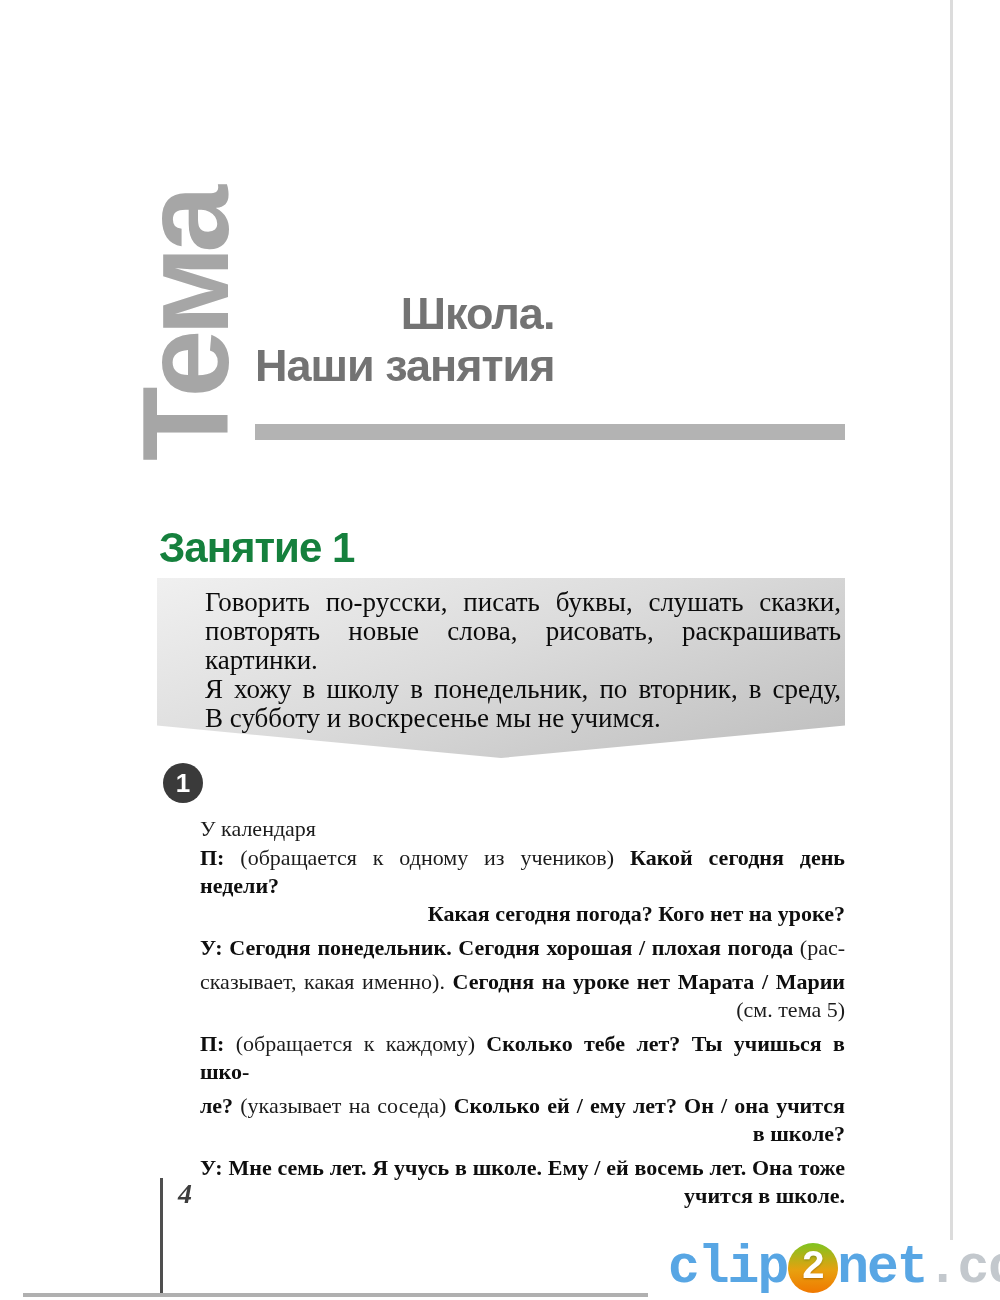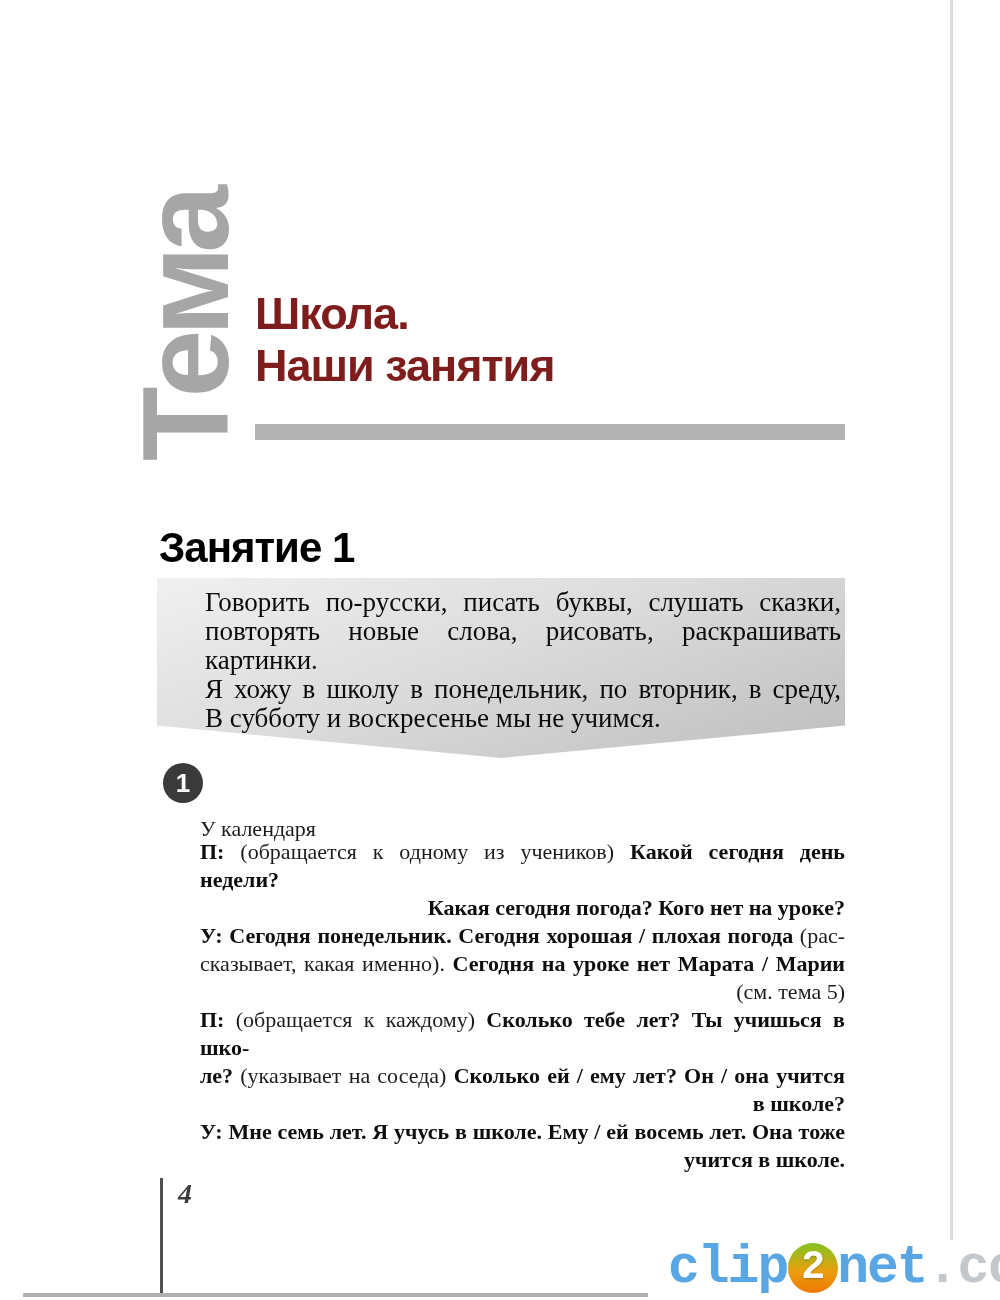--- a/index.html
+++ b/index.html
@@ -13,48 +13,48 @@
   .theme-label{position:absolute;left:134px;top:165px;width:104px;height:296px;}
   .theme-label .rot{position:absolute;left:0;top:0;transform-origin:0 0;
         transform:rotate(-90deg) translateX(-296px);
         width:296px;height:104px;line-height:104px;
         font-family:"Liberation Sans", sans-serif;font-weight:bold;
         font-size:122px;letter-spacing:-5px;color:#a6a6a6;white-space:nowrap;}
 
   
   .chapter-title{position:absolute;left:255px;top:288px;
         font-family:"Liberation Sans", sans-serif;font-weight:bold;
-        font-size:45px;line-height:52px;color:#7f1d1d;letter-spacing:-1px;}
+        font-size:45px;line-height:52px;color:#737373;letter-spacing:-1px;text-align:right;}
 
   
   .title-bar{position:absolute;left:255px;top:424px;width:590px;height:16px;background:#b3b3b3;}
 
   
   .lesson-heading{position:absolute;left:159px;top:524px;margin:0;
         font-family:"Liberation Sans", sans-serif;font-weight:bold;
-        font-size:42px;color:#000000;letter-spacing:-1px;}
+        font-size:42px;color:#15803d;letter-spacing:-1px;}
 
   
   .banner{position:absolute;left:157px;top:578px;width:688px;height:180px;
         background:linear-gradient(160deg,#f0f0f0 0%,#dcdcdc 45%,#bdbdbd 100%);
         clip-path:polygon(0 0,100% 0,100% 82%,50% 100%,0 82%);}
   .banner-inner{padding:10px 4px 0 48px;}
   .bline{font-size:27px;line-height:29px;font-weight:normal;color:#0b0b0b;}
   .bline.just{text-align:justify;text-align-last:justify;}
 
   
   .badge{position:absolute;left:163px;top:763px;width:40px;height:40px;border-radius:50%;
         background:#3a3a3a;color:#fff;font-family:"Liberation Sans", sans-serif;
         font-weight:bold;font-size:26px;line-height:40px;text-align:center;}
 
   
   .dialogue-intro{position:absolute;left:200px;top:810px;font-size:22px;color:#1c1c1c;margin-top:6px;}
   .dialogue{position:absolute;left:200px;top:838px;width:645px;}
   .dline{font-size:22px;line-height:28px;color:#1c1c1c;text-align:right;}
-  .dline.just{text-align:justify;text-align-last:justify;}
+  .dline.just{text-align:justify;text-align-last:justify;margin-top:6px;}
   .dline .b{font-weight:bold;color:#0e0e0e;}
   .dline .r{font-weight:normal;color:#1c1c1c;}
 
   
   .footer-vline{position:absolute;left:160px;top:1178px;width:3px;height:118px;background:#4f4f4f;}
   .page-number{position:absolute;left:178px;top:1178px;
         font-family:"Liberation Serif", serif;font-style:italic;font-weight:bold;
         font-size:28px;color:#3d3d3d;}
   .footer-hline{position:absolute;left:23px;top:1293px;width:625px;height:4px;background:#b0b0b0;}
 

